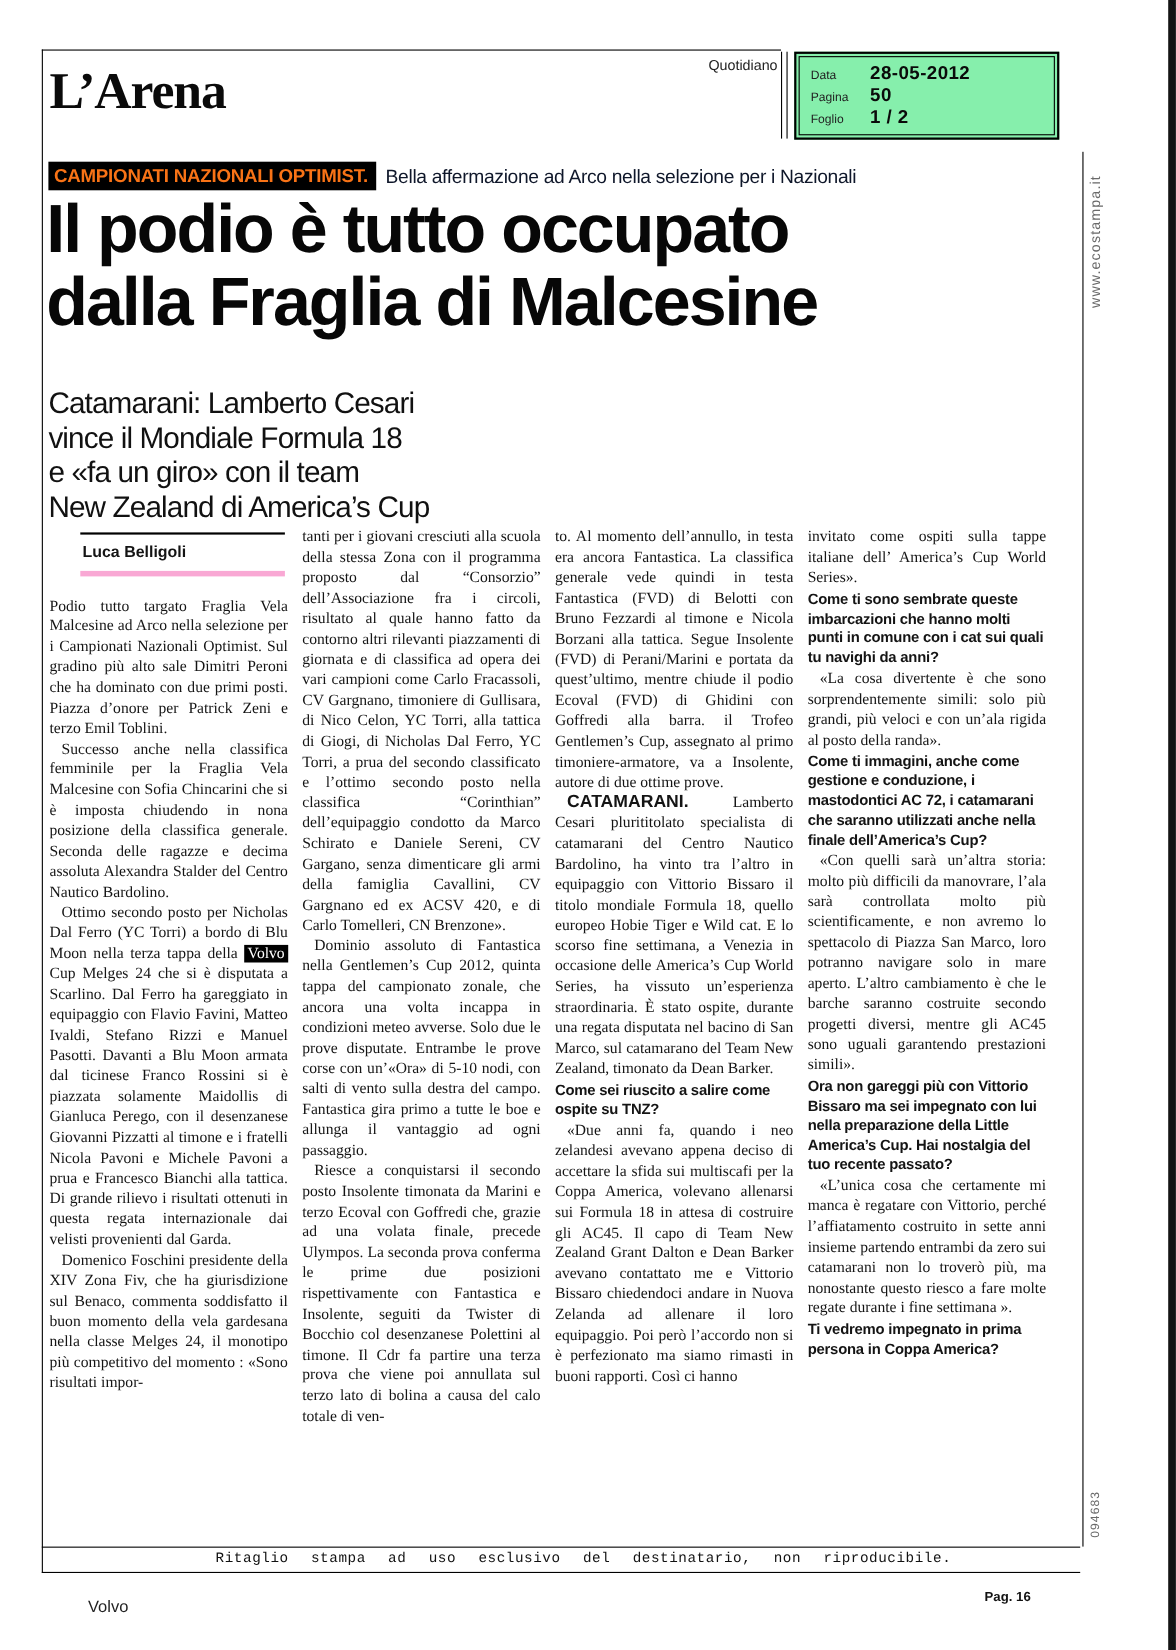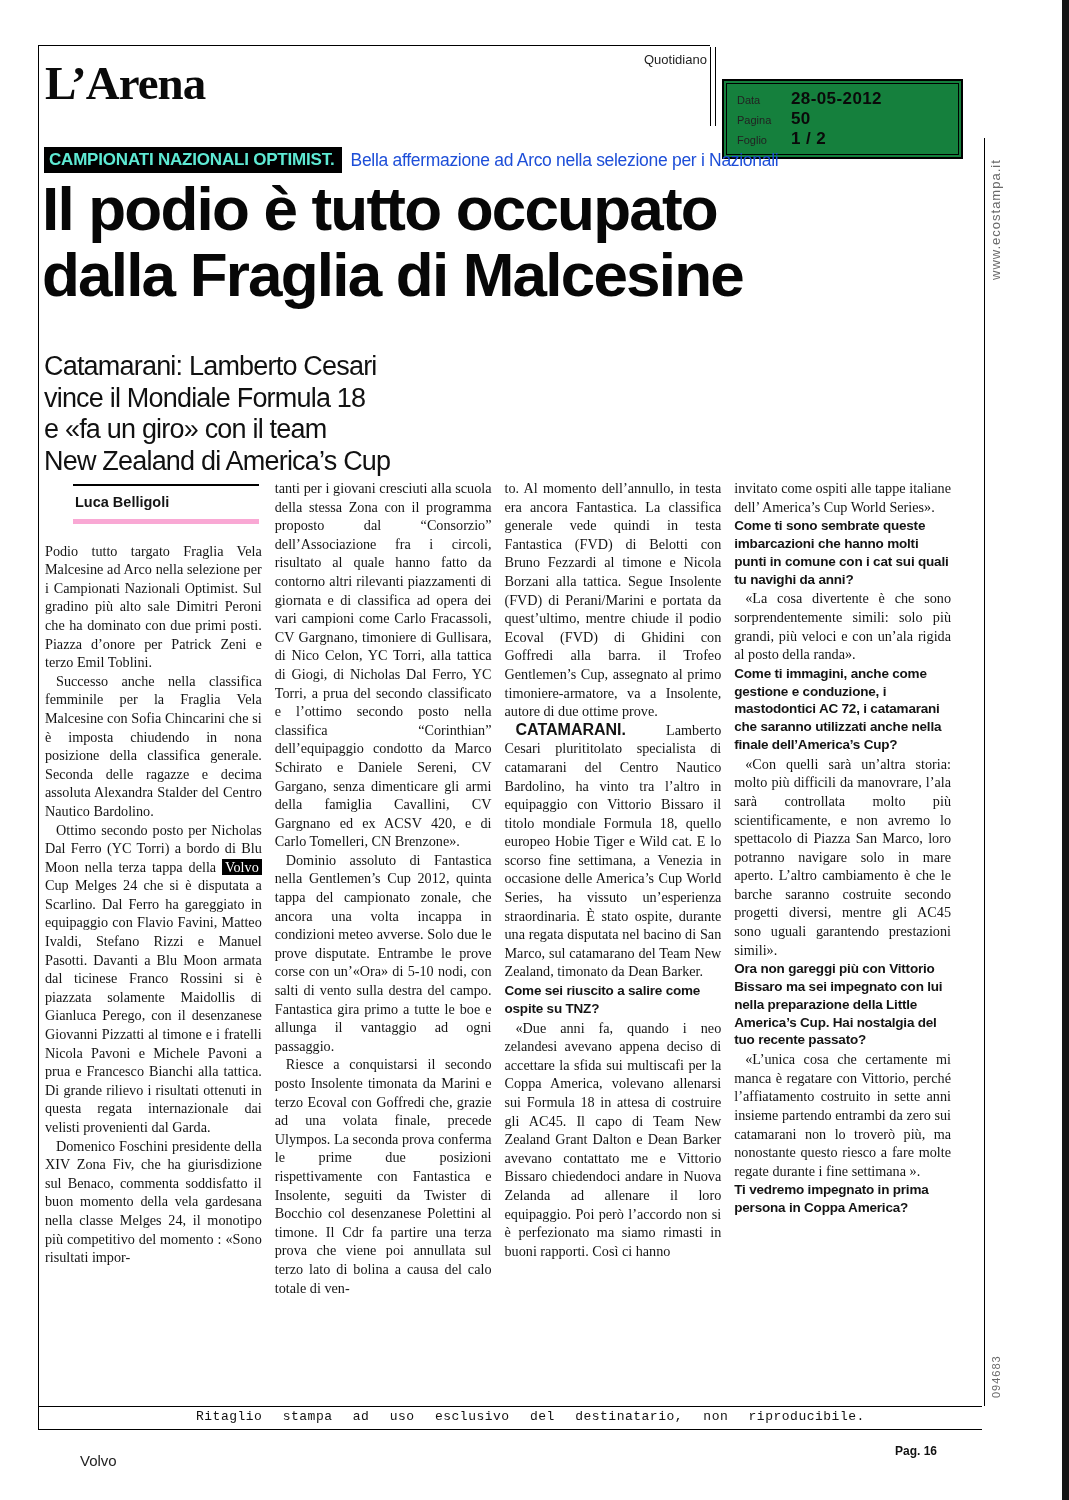--- a/index.html
+++ b/index.html
@@ -23,21 +23,21 @@
   .edition-type {
     position:absolute; left:644px; top:52px;
     font-family:"Liberation Sans", sans-serif; font-size:13px; color:#222;
   }
   .double-bars {
     position:absolute; left:710px; top:47px; width:6px; height:79px;
     border-left:1.5px solid #000; border-right:1.5px solid #000;
   }
   .meta-box {
     position:absolute; left:722px; top:47px; width:241px; height:80px;
-    border:2px solid #000; padding:2px; background:#15803d;margin-top:32px;
+    border:2px solid #000; padding:2px; background:#86efac;
   }
   .meta-inner {
     border:1px solid #000; height:100%; padding:5px 10px;
     display:flex; flex-direction:column; justify-content:space-between;
   }
   .meta-row { display:flex; align-items:baseline; }
   .meta-label { width:54px; font-family:"Liberation Sans", sans-serif; font-size:11px; color:#222; }
   .meta-value { font-family:"Liberation Sans", sans-serif; font-size:17px; font-weight:bold; letter-spacing:0.4px; color:#0a0a0a; }
 
   .v-url {
@@ -49,24 +49,24 @@
     position:absolute; left:990px; top:1318px; height:80px;
     writing-mode:vertical-rl; transform:rotate(180deg);
     font-family:"Liberation Sans", sans-serif; font-size:11px; color:#6a6a6a; letter-spacing:1px;
   }
 
   .kicker {
     position:absolute; left:44px; top:147px; display:flex; align-items:center;
     font-family:"Liberation Sans", sans-serif; white-space:nowrap;
   }
   .kicker-hl {
-    background:#000; color:#5eead4; font-weight:bold; font-size:17px;
+    background:#000; color:#f97316; font-weight:bold; font-size:17px;
     padding:3px 7px 3px 5px; letter-spacing:-0.2px;
   }
-  .kicker-rest { font-size:17.5px; margin-left:9px; color:#1d4ed8; letter-spacing:-0.3px; }
+  .kicker-rest { font-size:17.5px; margin-left:9px; color:#0f172a; letter-spacing:-0.3px; }
 
   .headline {
     position:absolute; left:42px; top:176px; width:920px;
     font-family:"Liberation Sans", sans-serif; font-weight:bold;
     font-size:62px; line-height:1.06; letter-spacing:-1.8px;
     white-space:pre-line; color:#070707;
   }
   .subhead {
     position:absolute; left:44px; top:351px; width:520px;
     font-family:"Liberation Sans", sans-serif; font-weight:400;
@@ -167,21 +167,21 @@
         <p class="para"><span>Dominio assoluto di Fantastica nella Gentlemen’s Cup 2012, quinta tappa del campionato zonale, che ancora una volta incappa in condizioni meteo avverse. Solo due le prove disputate. Entrambe le prove corse con un’«Ora» di 5-10 nodi, con salti di vento sulla destra del campo. Fantastica gira primo a tutte le boe e allunga il vantaggio ad ogni passaggio.</span></p>
         <p class="para"><span>Riesce a conquistarsi il secondo posto Insolente timonata da Marini e terzo Ecoval con Goffredi che, grazie ad una volata finale, precede Ulympos. La seconda prova conferma le prime due posizioni rispettivamente con Fantastica e Insolente, seguiti da Twister di Bocchio col desenzanese Polettini al timone. Il Cdr fa partire una terza prova che viene poi annullata sul terzo lato di bolina a causa del calo totale di ven-</span></p>
       </div>
       <div class="col">
         <p class="para noindent"><span>to. Al momento dell’annullo, in testa era ancora Fantastica. La classifica generale vede quindi in testa Fantastica (FVD) di Belotti con Bruno Fezzardi al timone e Nicola Borzani alla tattica. Segue Insolente (FVD) di Perani/Marini e portata da quest’ultimo, mentre chiude il podio Ecoval (FVD) di Ghidini con Goffredi alla barra. il Trofeo Gentlemen’s Cup, assegnato al primo timoniere-armatore, va a Insolente, autore di due ottime prove.</span></p>
         <p class="para"><span class="run-b">CATAMARANI.</span><span> Lamberto Cesari plurititolato specialista di catamarani del Centro Nautico Bardolino, ha vinto tra l’altro in equipaggio con Vittorio Bissaro il titolo mondiale Formula 18, quello europeo Hobie Tiger e Wild cat. E lo scorso fine settimana, a Venezia in occasione delle America’s Cup World Series, ha vissuto un’esperienza straordinaria. È stato ospite, durante una regata disputata nel bacino di San Marco, sul catamarano del Team New Zealand, timonato da Dean Barker.</span></p>
         <p class="para q"><span>Come sei riuscito a salire come ospite su TNZ?</span></p>
         <p class="para"><span>«Due anni fa, quando i neo zelandesi avevano appena deciso di accettare la sfida sui multiscafi per la Coppa America, volevano allenarsi sui Formula 18 in attesa di costruire gli AC45. Il capo di Team New Zealand Grant Dalton e Dean Barker avevano contattato me e Vittorio Bissaro chiedendoci andare in Nuova Zelanda ad allenare il loro equipaggio. Poi però l’accordo non si è perfezionato ma siamo rimasti in buoni rapporti. Così ci hanno</span></p>
       </div>
       <div class="col">
-        <p class="para noindent"><span>invitato come ospiti alle tappe italiane dell’ America’s Cup World Series».</span></p>
+        <p class="para noindent"><span>invitato come ospiti sulla tappe italiane dell’ America’s Cup World Series».</span></p>
         <p class="para q"><span>Come ti sono sembrate queste imbarcazioni che hanno molti punti in comune con i cat sui quali tu navighi da anni?</span></p>
         <p class="para"><span>«La cosa divertente è che sono sorprendentemente simili: solo più grandi, più veloci e con un’ala rigida al posto della randa».</span></p>
         <p class="para q"><span>Come ti immagini, anche come gestione e conduzione, i mastodontici AC 72, i catamarani che saranno utilizzati anche nella finale dell’America’s Cup?</span></p>
         <p class="para"><span>«Con quelli sarà un’altra storia: molto più difficili da manovrare, l’ala sarà controllata molto più scientificamente, e non avremo lo spettacolo di Piazza San Marco, loro potranno navigare solo in mare aperto. L’altro cambiamento è che le barche saranno costruite secondo progetti diversi, mentre gli AC45 sono uguali garantendo prestazioni simili».</span></p>
         <p class="para q"><span>Ora non gareggi più con Vittorio Bissaro ma sei impegnato con lui nella preparazione della Little America’s Cup. Hai nostalgia del tuo recente passato?</span></p>
         <p class="para"><span>«L’unica cosa che certamente mi manca è regatare con Vittorio, perché l’affiatamento costruito in sette anni insieme partendo entrambi da zero sui catamarani non lo troverò più, ma nonostante questo riesco a fare molte regate durante i fine settimana ».</span></p>
         <p class="para q"><span>Ti vedremo impegnato in prima persona in Coppa America?</span></p>
       </div>
     </div>
 

